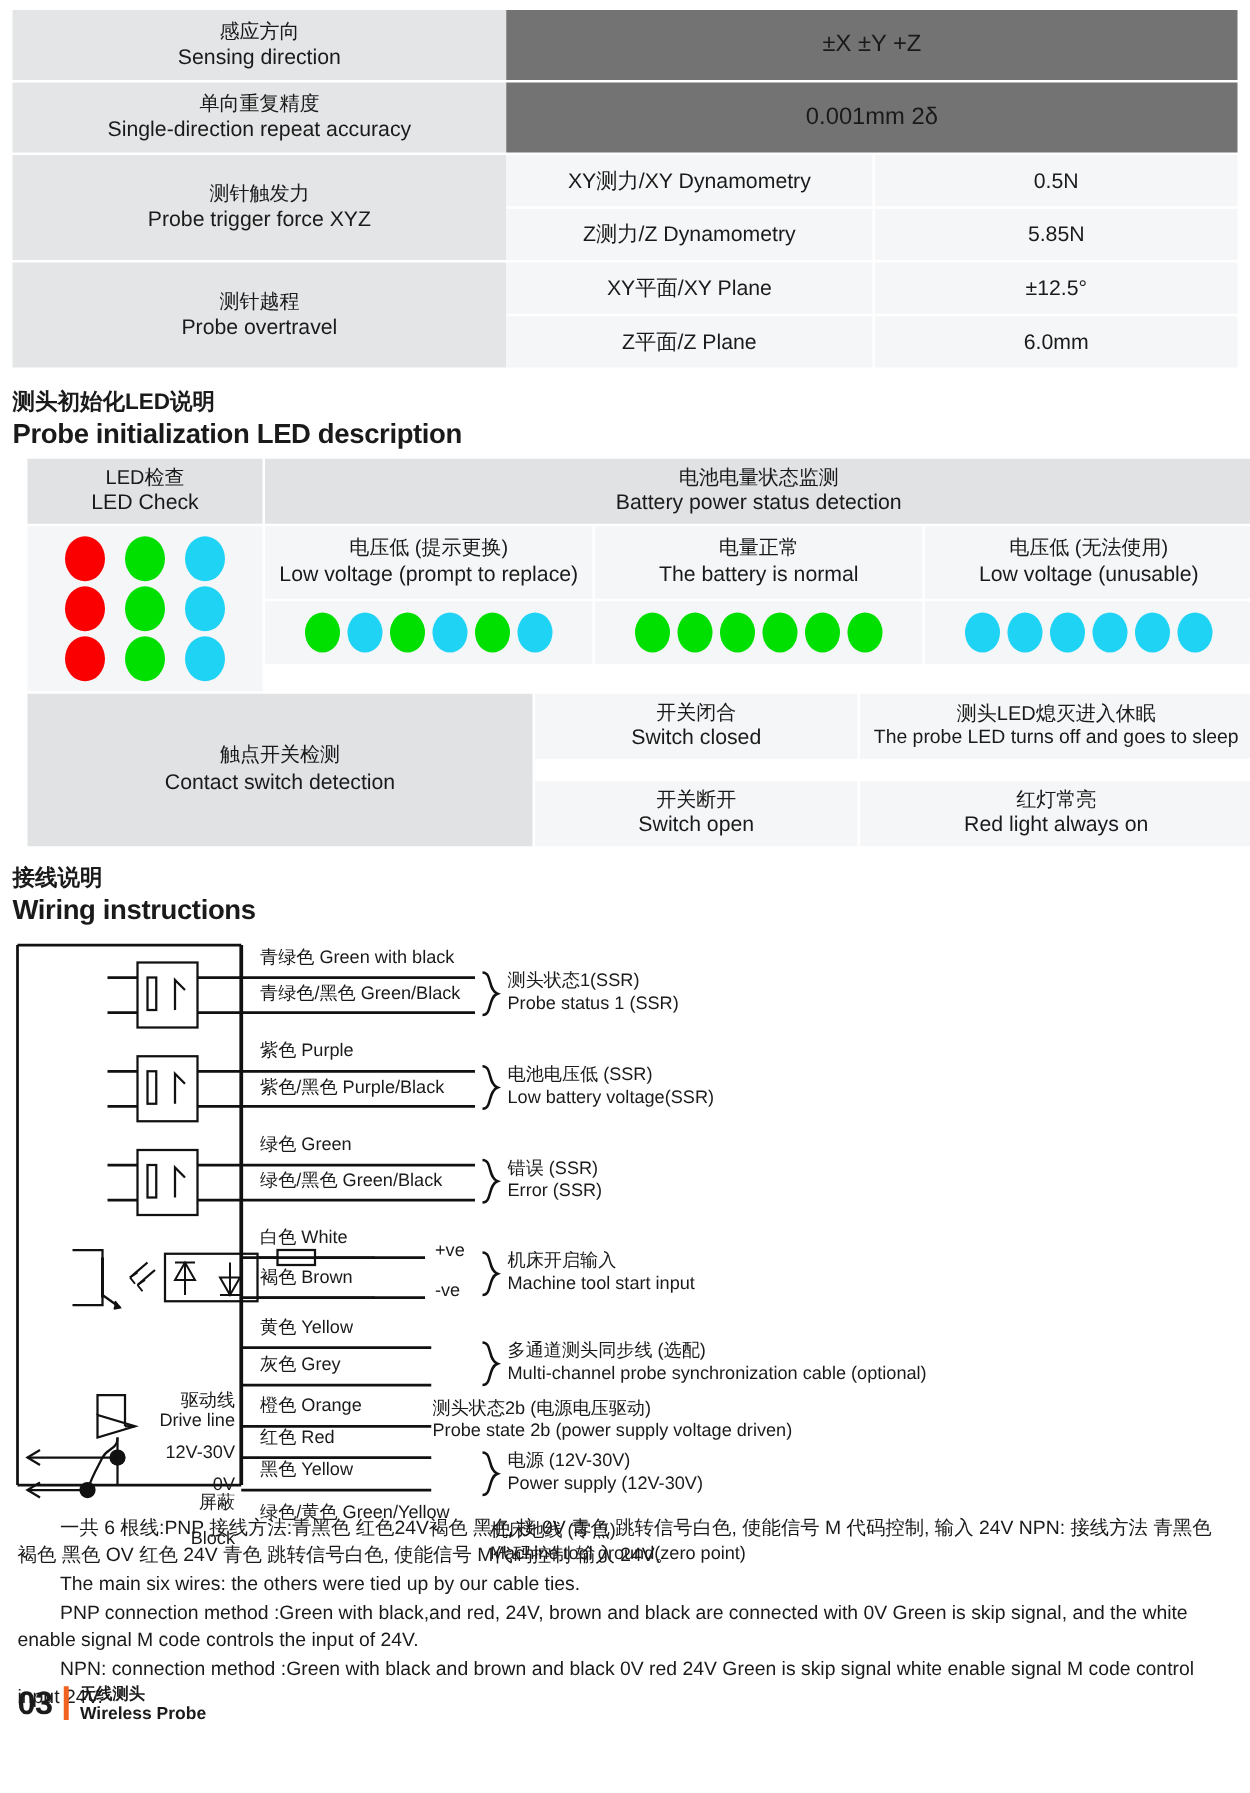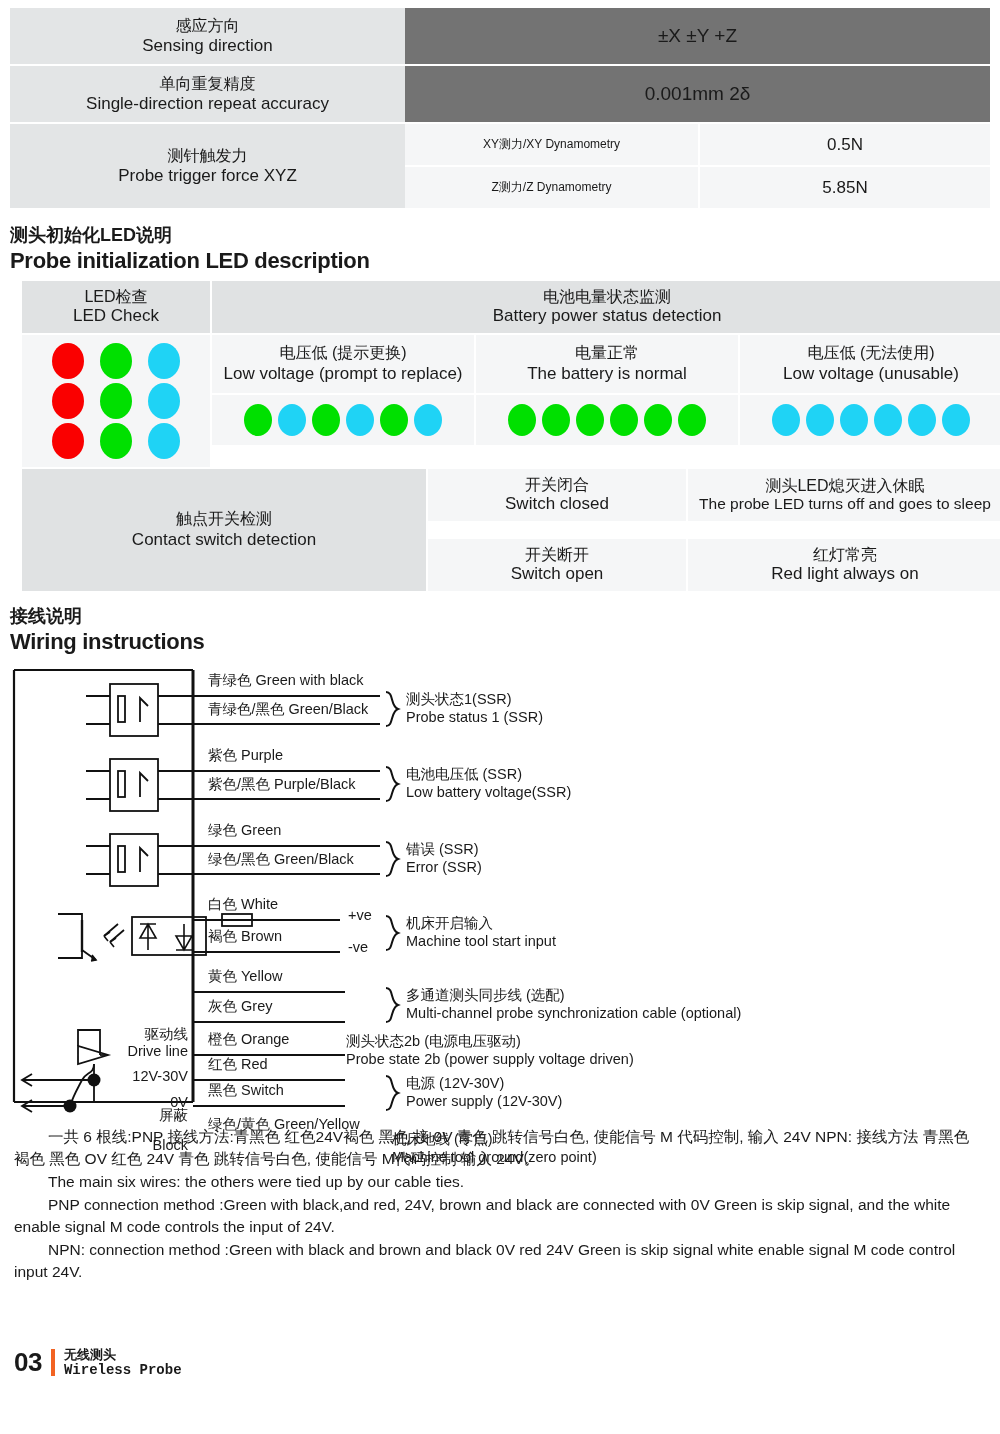--- a/index.html
+++ b/index.html
@@ -26,21 +26,21 @@
   .spec-right { flex: 1; display: flex; flex-direction: column; gap: 2px; }
   .spec-val-full {
     background: #737373; min-height: 56px;
     display: flex; align-items: center; justify-content: center;
     font-size: 19px;
   }
   .spec-sub { display: flex; gap: 2px; flex: 1; }
   .spec-sub-name {
     flex: 1; background: #f5f6f7;
     display: flex; align-items: center; justify-content: center;
-    font-size: 12px; min-height: 40px;
+    font-size: 17px; min-height: 40px;
   }
   .spec-sub-val {
     width: 290px; background: #f5f6f7;
     display: flex; align-items: center; justify-content: center;
     font-size: 17px; min-height: 40px;
   }
   .cn { font-size: 16px; }
   .en { font-size: 17px; }
 
   
@@ -121,21 +121,21 @@
 
   
   .pagefoot {
     position: absolute; left: 14px; bottom: 55px;
     display: flex; align-items: center; gap: 9px;
   }
   .pg-num { font-size: 26px; font-weight: bold; letter-spacing: -0.5px; }
   .pg-bar { width: 4px; height: 27px; background: #f26322; }
   .pg-txt { line-height: 1.2; }
   .pg-txt .a { font-size: 13px; font-weight: bold; }
-  .pg-txt .b { font-size: 14px; font-weight: bold; font-family: Liberation Mono, monospace; }
+  .pg-txt .b { font-size: 14px; font-weight: bold; }
 </style>
 </head>
 <body>
 
 <div class="spec-table">
 
   <div class="spec-row">
     <div class="spec-label">
       <span class="cn">感应方向</span>
       <span class="en">Sensing direction</span>
@@ -165,20 +165,36 @@
         <div class="spec-sub-name">XY测力/XY Dynamometry</div>
         <div class="spec-sub-val">0.5N</div>
       </div>
       <div class="spec-sub">
         <div class="spec-sub-name">Z测力/Z Dynamometry</div>
         <div class="spec-sub-val">5.85N</div>
       </div>
     </div>
   </div>
 
+  <div class="spec-row">
+    <div class="spec-label" style="min-height:84px">
+      <span class="cn">测针越程</span>
+      <span class="en">Probe overtravel</span>
+    </div>
+    <div class="spec-right">
+      <div class="spec-sub">
+        <div class="spec-sub-name">XY平面/XY Plane</div>
+        <div class="spec-sub-val">±12.5°</div>
+      </div>
+      <div class="spec-sub">
+        <div class="spec-sub-name">Z平面/Z Plane</div>
+        <div class="spec-sub-val">6.0mm</div>
+      </div>
+    </div>
+  </div>
 
 </div>
 
 <div class="sec-head">
   <div class="h-cn">测头初始化LED说明</div>
   <div class="h-en">Probe initialization LED description</div>
 </div>
 
 <div class="led-wrap">
   <div class="led-top">
@@ -387,21 +403,21 @@
   <div class="wlbl" style="left:208px; top:85px;">紫色 Purple</div>
   <div class="wlbl" style="left:208px; top:114px;">紫色/黑色 Purple/Black</div>
   <div class="wlbl" style="left:208px; top:160px;">绿色 Green</div>
   <div class="wlbl" style="left:208px; top:189px;">绿色/黑色 Green/Black</div>
   <div class="wlbl" style="left:208px; top:234px;">白色 White</div>
   <div class="wlbl" style="left:208px; top:266px;">褐色 Brown</div>
   <div class="wlbl" style="left:208px; top:306px;">黄色 Yellow</div>
   <div class="wlbl" style="left:208px; top:336px;">灰色 Grey</div>
   <div class="wlbl" style="left:208px; top:369px;">橙色 Orange</div>
   <div class="wlbl" style="left:208px; top:394px;">红色 Red</div>
-  <div class="wlbl" style="left:208px; top:420px;">黑色 Switch</div>
+  <div class="wlbl" style="left:208px; top:420px;">黑色 Yellow</div>
   <div class="wlbl" style="left:208px; top:454px;">绿色/黄色 Green/Yellow</div>
 
   <div class="wlbl" style="left:348px; top:245px;">+ve</div>
   <div class="wlbl" style="left:348px; top:277px;">-ve</div>
 
   <div class="wlbl-left" style="left:88px; top:363px; width:100px;">驱动线</div>
   <div class="wlbl-left" style="left:88px; top:381px; width:100px;">Drive line</div>
   <div class="wlbl-left" style="left:88px; top:406px; width:100px;">12V-30V</div>
   <div class="wlbl-left" style="left:88px; top:432px; width:100px;">0V</div>
   <div class="wlbl-left" style="left:88px; top:444px; width:100px;">屏蔽</div>

